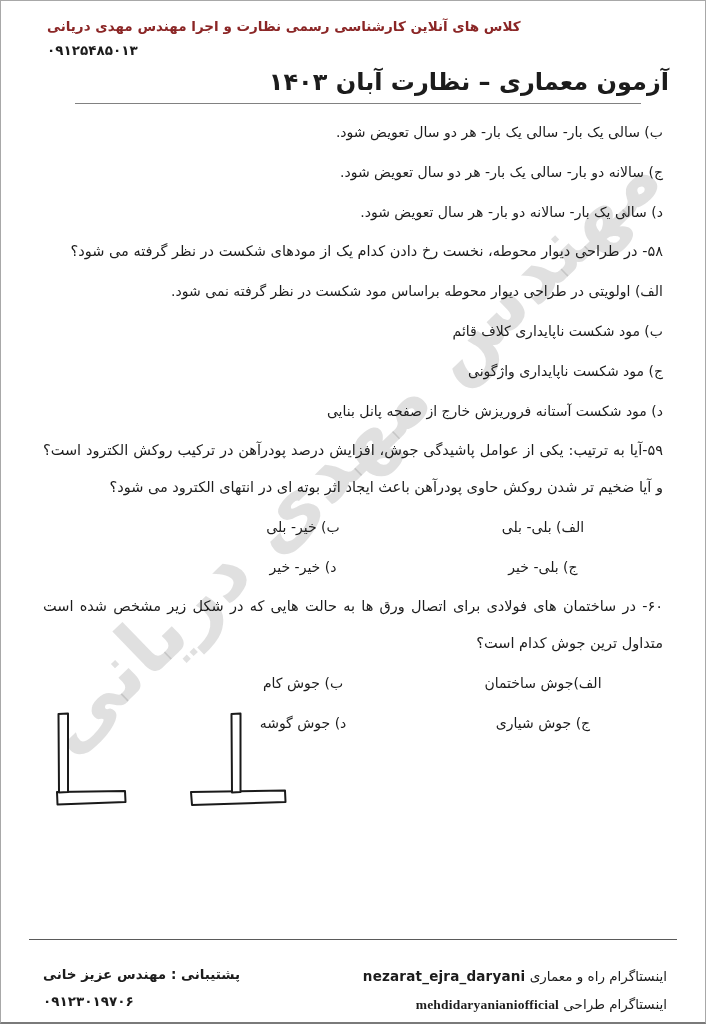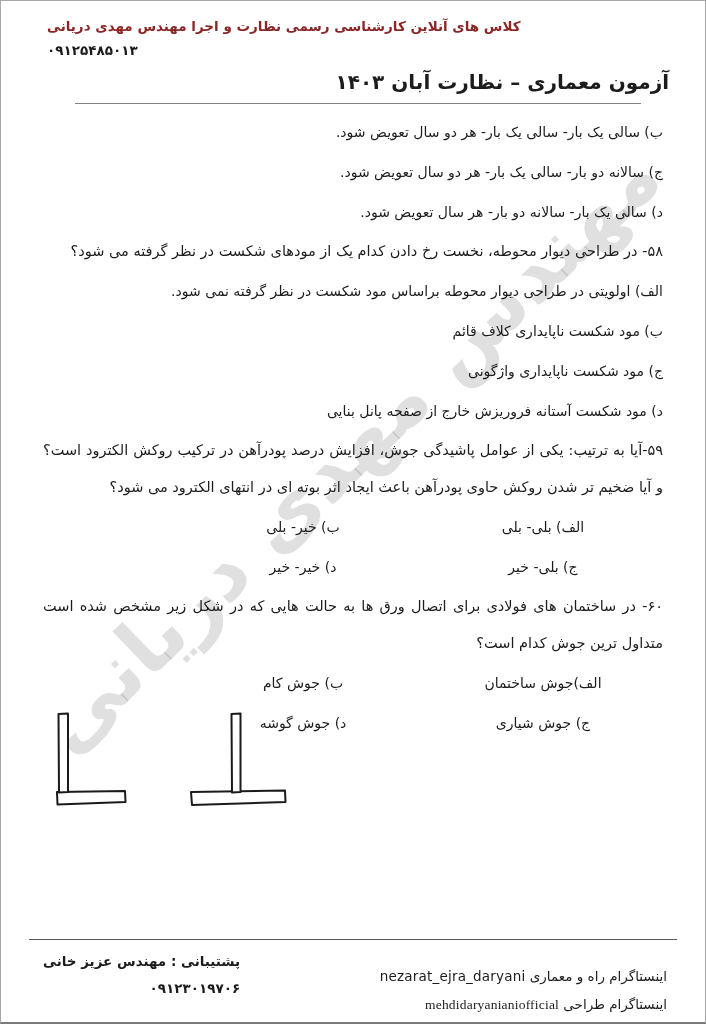--- a/index.html
+++ b/index.html
@@ -21,21 +21,21 @@
   .institute {
     direction:rtl; text-align:left;
     color:var(--accent, #8b2626);
     font-weight:bold; font-size:13.5px; line-height:18px;
   }
   .hphone {
     text-align:left; font-weight:bold; font-size:13.5px;
     margin-top:7px; letter-spacing:1.5px;
   }
   .title {
-    text-align:right; font-weight:bold; font-size:20px;
+    text-align:right; font-weight:bold; font-size:24px;
     margin-top:12px; padding-left:4px; line-height:24px;
   }
   .rule { border:none; border-top:1.5px solid #818181; margin:9px 28px 0 28px; }
 
   
   .watermark {
     position:absolute; top:400px; left:-60px; width:820px;
     text-align:center;
     transform:rotate(-44deg);
     font-size:80px; font-weight:bold;
@@ -67,23 +67,23 @@
 
   
   .footer {
     position:absolute; top:938px; left:28px; right:28px; z-index:2;
     border-top:1.5px solid #5a5a5a;
     padding:8px 10px 0 14px;
     display:flex; justify-content:space-between; align-items:flex-start;
     direction:rtl;
   }
   .insta { text-align:right; margin-top:14px; font-size:13.5px; line-height:28px; }
-  .insta .handle { font-weight:normal; letter-spacing:0.2px; }
+  .insta .handle { font-weight:bold; letter-spacing:0.2px; }
   .insta .serif { font-family:"Liberation Serif", serif; }
-  .support { text-align:right; font-weight:bold; font-size:13.5px; line-height:27px; }
+  .support { text-align:left; font-weight:bold; font-size:13.5px; line-height:27px;margin-top:13px; }
   .support .sphone { letter-spacing:1.5px; }
 </style>
 </head>
 <body>
 
 <div class="page">
 
   <div class="watermark">مهندس مهدی دریانی</div>
 
   <div class="header">

